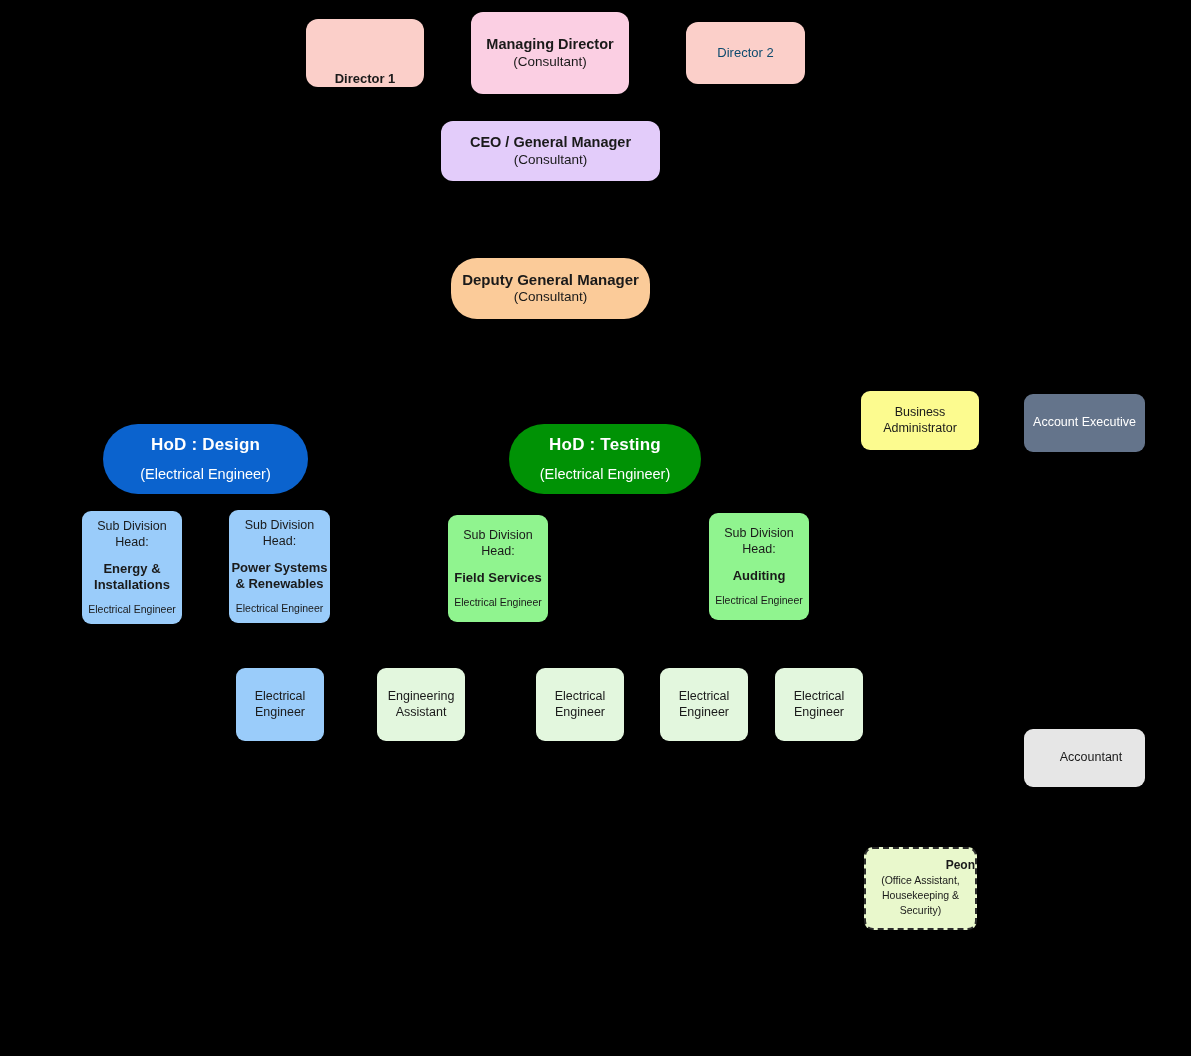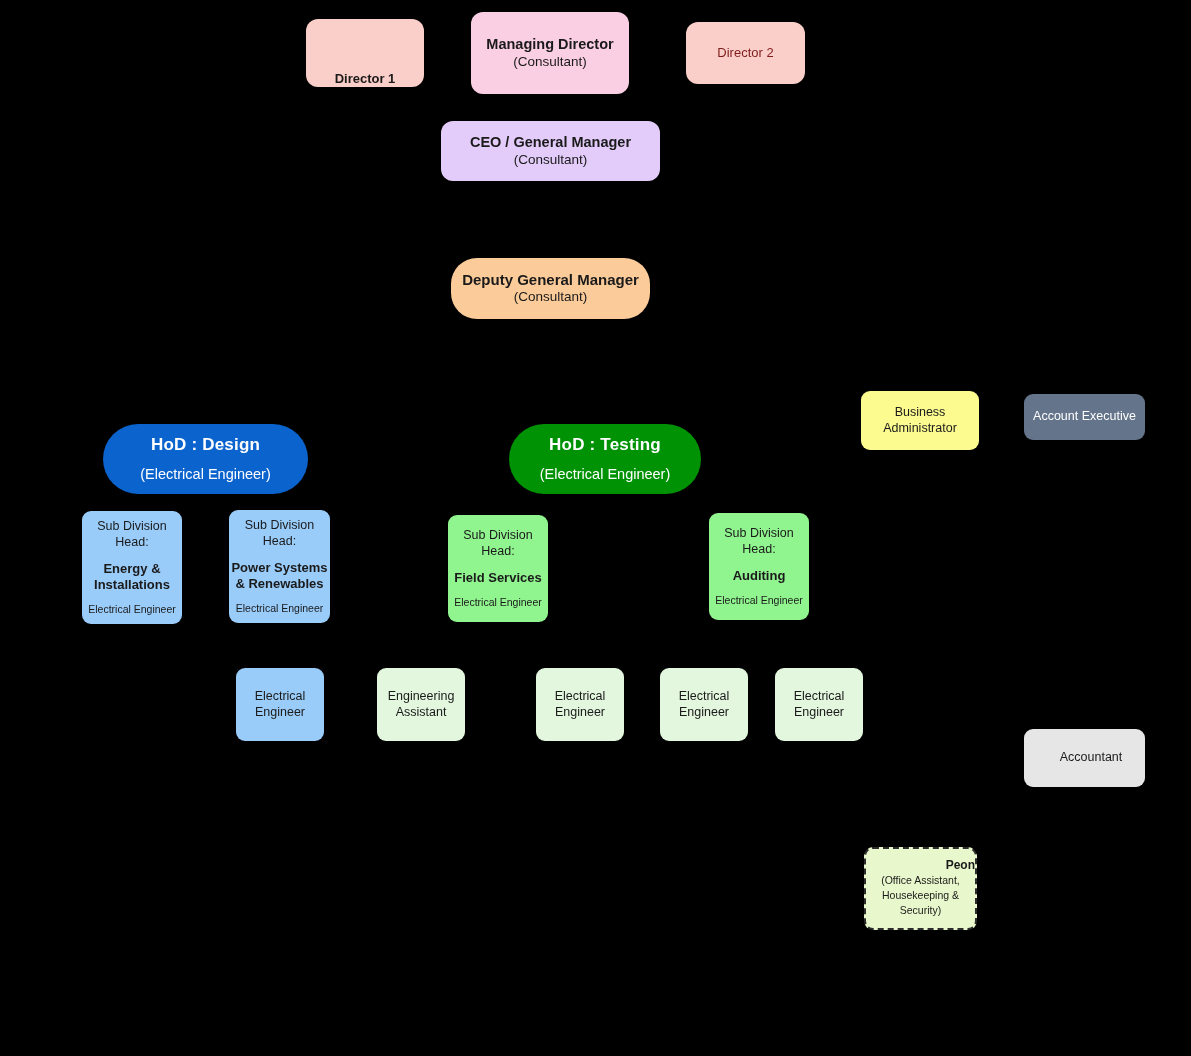--- a/index.html
+++ b/index.html
@@ -63,21 +63,21 @@
 <body>
 
 <div id="canvas">
     <div class="node r-md" style="left: 306px; top: 19px; width: 118px; height: 68px; background: rgb(251, 207, 201); color: rgb(26, 26, 26); justify-content: flex-end;">
       <span class="l1 t-plain t-bold">Director 1</span>
     </div>
     <div class="node r-md" style="left: 471px; top: 12px; width: 158px; height: 82px; background: rgb(251, 207, 227); color: rgb(26, 26, 26);">
       <span class="l1 t-title">Managing Director</span>
       <span class="l2 t-sub">(Consultant)</span>
     </div>
-    <div class="node r-md" style="left: 686px; top: 22px; width: 119px; height: 62px; background: rgb(251, 207, 201); color: #7f1d1d;">
+    <div class="node r-md" style="left: 686px; top: 22px; width: 119px; height: 62px; background: rgb(251, 207, 201); color: #0c4a6e;">
       <span class="l1 t-plain">Director 2</span>
     </div>
     <div class="node r-md" style="left: 441px; top: 121px; width: 219px; height: 60px; background: rgb(227, 204, 250); color: rgb(26, 26, 26);">
       <span class="l1 t-title">CEO / General Manager</span>
       <span class="l2 t-sub">(Consultant)</span>
     </div>
     <div class="node r-lg" style="left: 451px; top: 258px; width: 199px; height: 61px; background: rgb(251, 203, 153); color: rgb(26, 26, 26);">
       <span class="l1 t-dgm">Deputy General Manager</span>
       <span class="l2 t-sub">(Consultant)</span>
     </div>
@@ -85,21 +85,21 @@
       <span class="l1 t-hod">HoD : Design</span>
       <span class="l2 t-hodsub">(Electrical Engineer)</span>
     </div>
     <div class="node r-pill" style="left: 509px; top: 384px; width: 192px; height: 70px; background: rgb(0, 146, 5); color: rgb(255, 255, 255);">
       <span class="l1 t-hod">HoD : Testing</span>
       <span class="l2 t-hodsub">(Electrical Engineer)</span>
     </div>
     <div class="node r-sm" style="left: 861px; top: 391px; width: 118px; height: 59px; background: rgb(252, 251, 143); color: rgb(26, 26, 26);">
       <span class="l1 t-small">Business Administrator</span>
     </div>
-    <div class="node r-sm" style="left: 1024px; top: 394px; width: 121px; height: 46px; background: rgb(100, 116, 139); color: rgb(255, 255, 255);">
+    <div class="node r-sm" style="left: 1024px; top: 394px; width: 121px; height: 58px; background: rgb(100, 116, 139); color: rgb(255, 255, 255);">
       <span class="l1 t-small">Account Executive</span>
     </div>
     <div class="node r-sm" style="left: 82px; top: 511px; width: 100px; height: 113px; background: rgb(154, 204, 250); color: rgb(26, 26, 26);">
       <span class="l1 t-sdh">Sub Division Head:</span>
       <div class="gap-sdh"></div>
       <span class="l2 t-sdhname">Energy &amp; Installations</span>
       <div class="gap-sdh2"></div>
       <span class="l3 t-tiny">Electrical Engineer</span>
     </div>
     <div class="node r-sm" style="left: 229px; top: 510px; width: 101px; height: 113px; background: rgb(154, 204, 250); color: rgb(26, 26, 26);">

